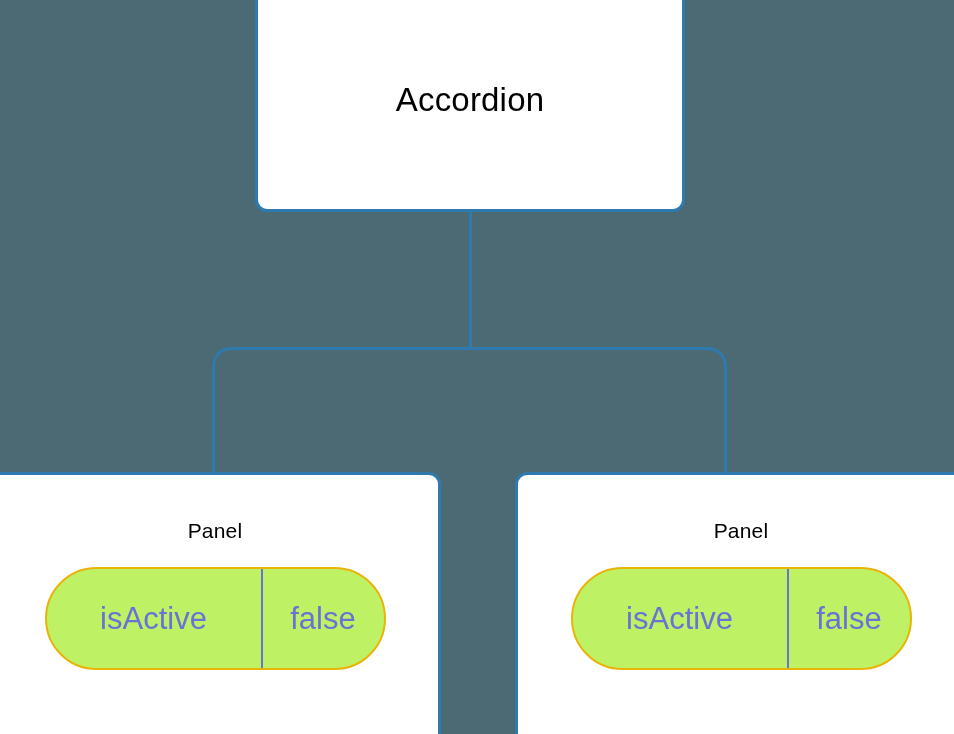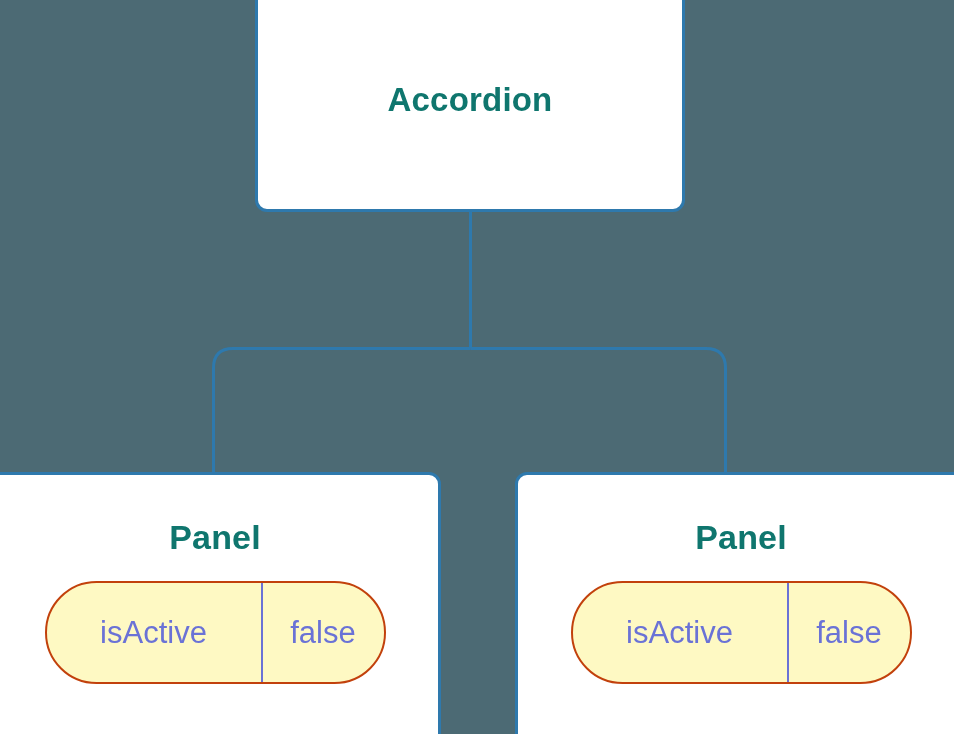--- a/index.html
+++ b/index.html
@@ -49,48 +49,48 @@
   
   #node-accordion {
     left: 255px;
     top: -12px;
     width: 430px;
     height: 224px;
     justify-content: center;
   }
 
   .node-title {
-    color: #0f766e;
+    color: #000000;
     font-size: 33px;
-    font-weight: 700;
+    font-weight: 400;
     line-height: 1.1;
     letter-spacing: 0.2px;
     white-space: nowrap;
   }
 
   
   .panel-node {
     top: 472px;
     width: 452px;
     height: 274px;
     padding-top: 44px;
   }
   #node-panel-0 { left: -11px; }
   #node-panel-1 { left: 515px; }
 
-  .panel-node .node-title { font-size: 34px; }
+  .panel-node .node-title { font-size: 21px; }
 
   
   .prop-pill {
     margin-top: 25px;
     display: flex;
     align-items: stretch;
-    border: 2px solid #c2410c;
+    border: 2px solid #eab308;
     border-radius: 999px;
-    background: #fef9c3;
+    background: #bef264;
     height: 103px;
     overflow: hidden;
   }
 
   .prop-key, .prop-value {
     display: flex;
     align-items: center;
     justify-content: center;
     color: #6a72d6;
     font-size: 31px;

